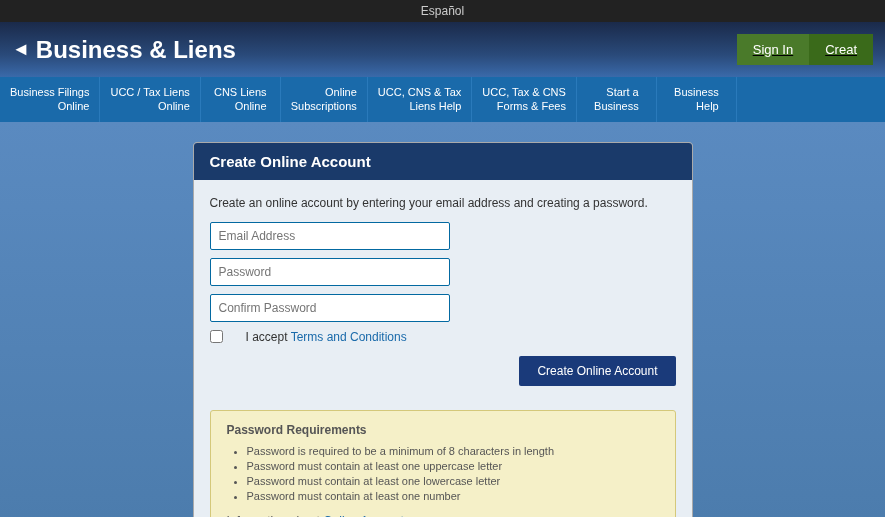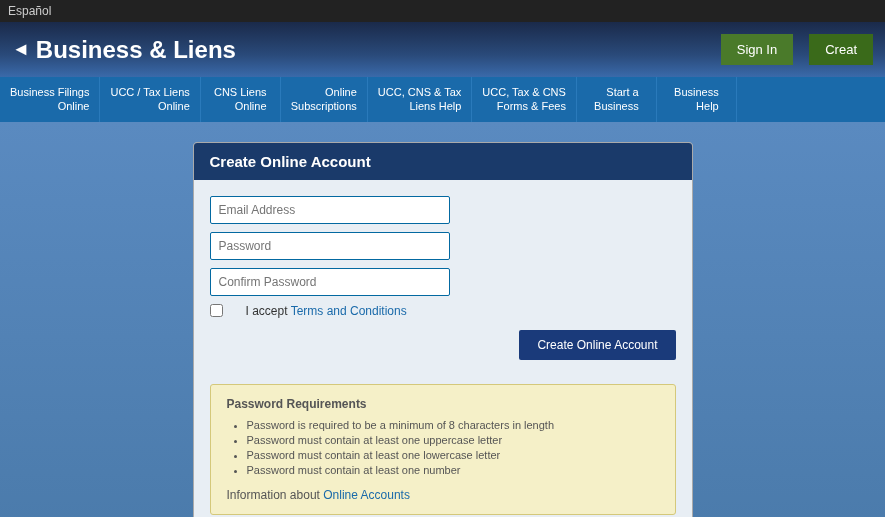--- a/index.html
+++ b/index.html
@@ -2,21 +2,21 @@
 <html><head>
   <meta charset="utf-8">
   <style>
     * { margin: 0; padding: 0; box-sizing: border-box; }
     body { font-family: Arial, sans-serif; font-size: 13px; background: #4a6fa5; width: 885px; height: 517px; overflow: hidden; }
 
     
     .top-bar {
       background: #222;
       display: flex;
-      justify-content: flex-start;
+      justify-content: center;
       align-items: center;
       padding: 4px 8px;
       gap: 4px;
     }
     .top-bar-link {
       color: #ccc;
       font-size: 12px;
       text-decoration: none;
       cursor: pointer;
     }
@@ -40,21 +40,22 @@
       font-size: 18px;
       font-weight: bold;
     }
     .header-title h1 {
       color: white;
       font-size: 24px;
       font-weight: bold;
     }
     .header-buttons {
       display: flex;
-      gap: 16px;
+      gap: 0;
+      text-decoration: underline;
     }
     .btn-signin {
       background: #4a7a2a;
       color: white;
       border: none;
       padding: 8px 16px;
       font-size: 13px;
       cursor: pointer;
     }
     .btn-create {
@@ -219,20 +220,21 @@
   <div class="nav-item">UCC, CNS &amp; Tax<br>Liens Help</div>
   <div class="nav-item">UCC, Tax &amp; CNS<br>Forms &amp; Fees</div>
   <div class="nav-item">Start a<br>Business</div>
   <div class="nav-item">Business<br>Help</div>
 </nav>
 
 <div class="main-content">
   <div class="form-card">
     <div class="form-card-header">Create Online Account</div>
     <div class="form-card-body">
+      <p class="form-description">Create an online account by entering your email address and creating a password.</p>
       <input class="form-input" type="email" placeholder="Email Address" style="">
       <input class="form-input" type="password" placeholder="Password" style="">
       <input class="form-input" type="password" placeholder="Confirm Password" style="">
       <div class="checkbox-row">
         <input type="checkbox" id="terms-cb" style="">
         <label for="terms-cb">
           <span>I accept </span><a href="#">Terms and Conditions</a>
         </label>
       </div>
       <div class="clearfix">

